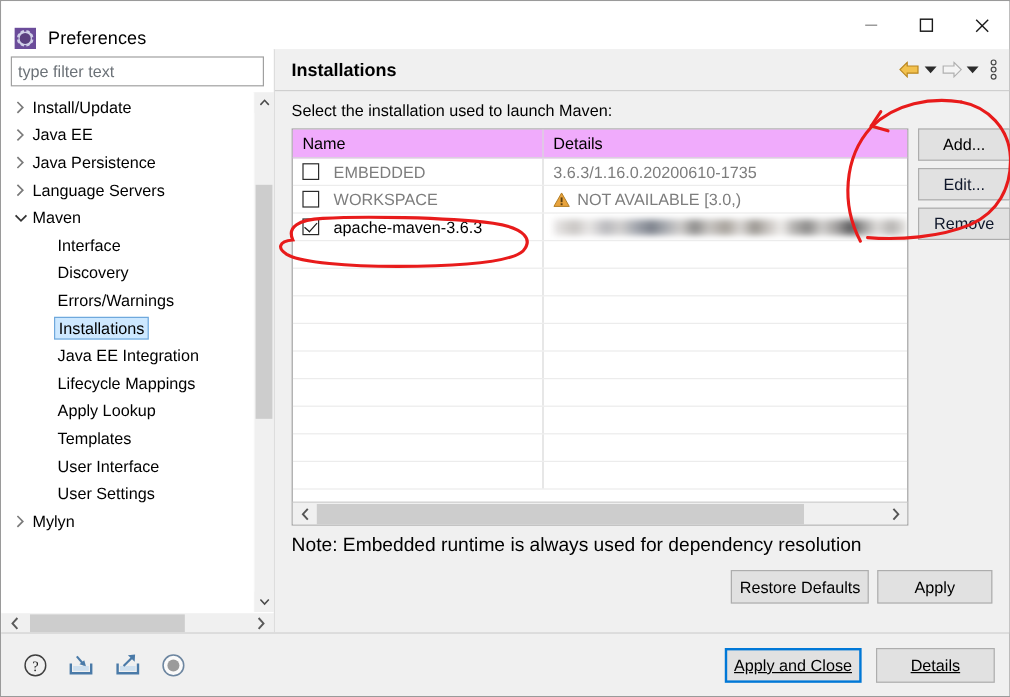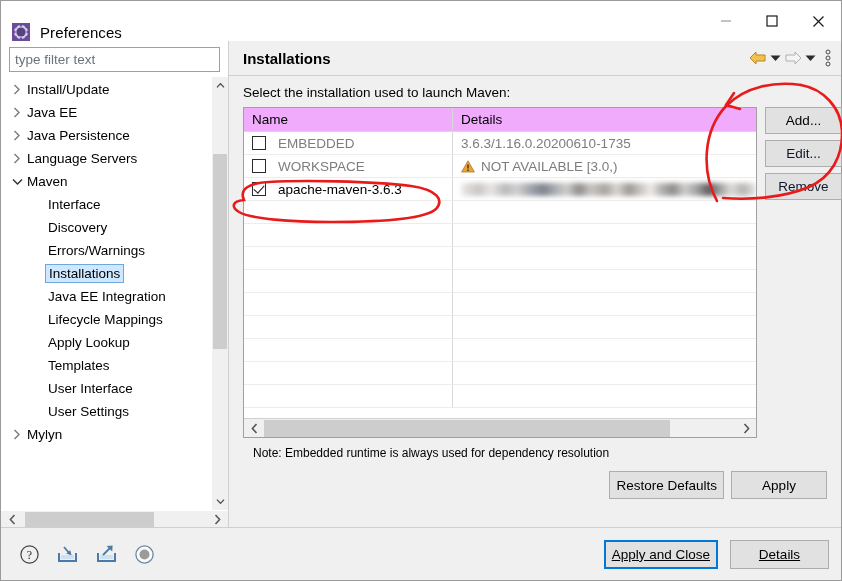--- a/index.html
+++ b/index.html
@@ -356,23 +356,22 @@
     font-family: "Liberation Sans", sans-serif;
     font-size: 13.5px;
     color: #000;
     cursor: default;
     padding: 0 6px;
     white-space: nowrap;
   }
   .btn.disabled { color: #0f172a; }
 
   #note-text {
-    font-size: 12px;
+    font-size: 16px;
     margin-top: 8px;
-    margin-left: 10px;
   }
   #mid-buttons {
     margin-top: 11px;
     display: flex;
     justify-content: flex-end;
     gap: 7px;
     padding-right: 2px;
   }
   #mid-buttons .btn { height: 28px; min-width: 96px; }
 

